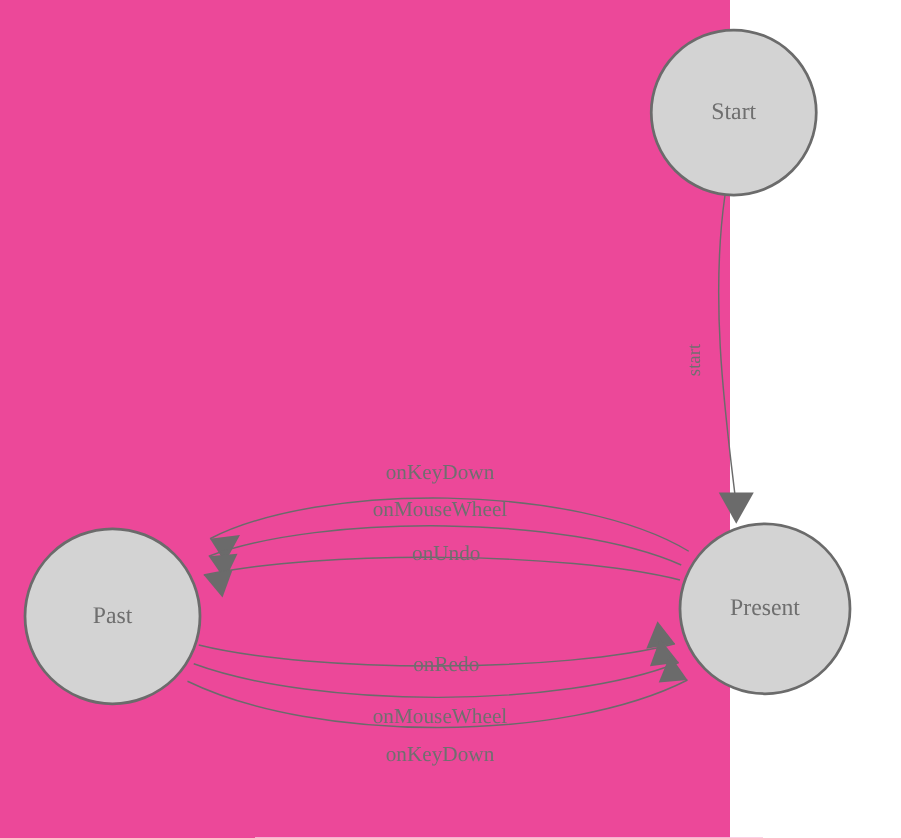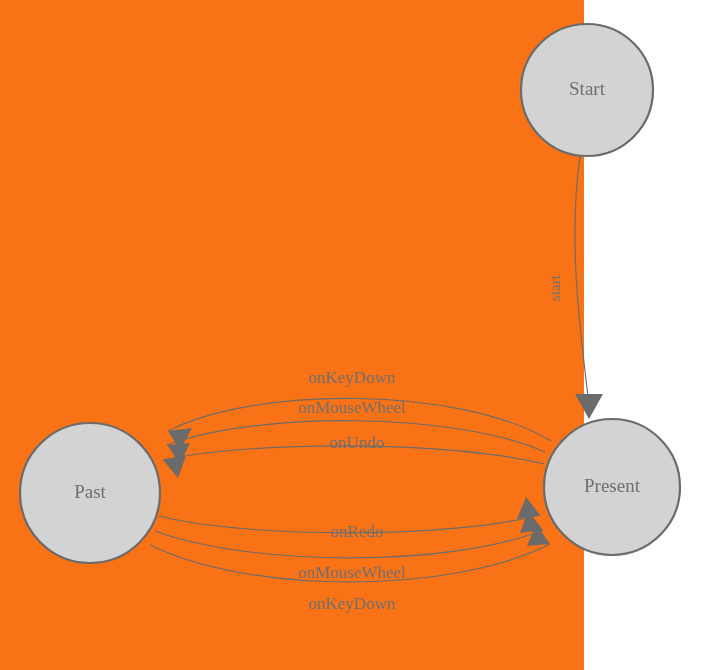--- a/index.html
+++ b/index.html
@@ -10,21 +10,21 @@
   body {
     width: 721px;
     height: 670px;
     overflow: hidden;
     font-family: "Liberation Serif", "DejaVu Serif", serif;
   }
   #diagram-canvas {
     position: relative;
     width: 584px;
     height: 670px;
-    background: #f97316;
+    background: #ec4899;
   }
   svg#state-graph {
     display: block;
     width: 721px;
     height: 670px;
   }
   .node-circle {
     fill: #d3d3d3;
     stroke: #6b6b6b;
     stroke-width: 2.2;

